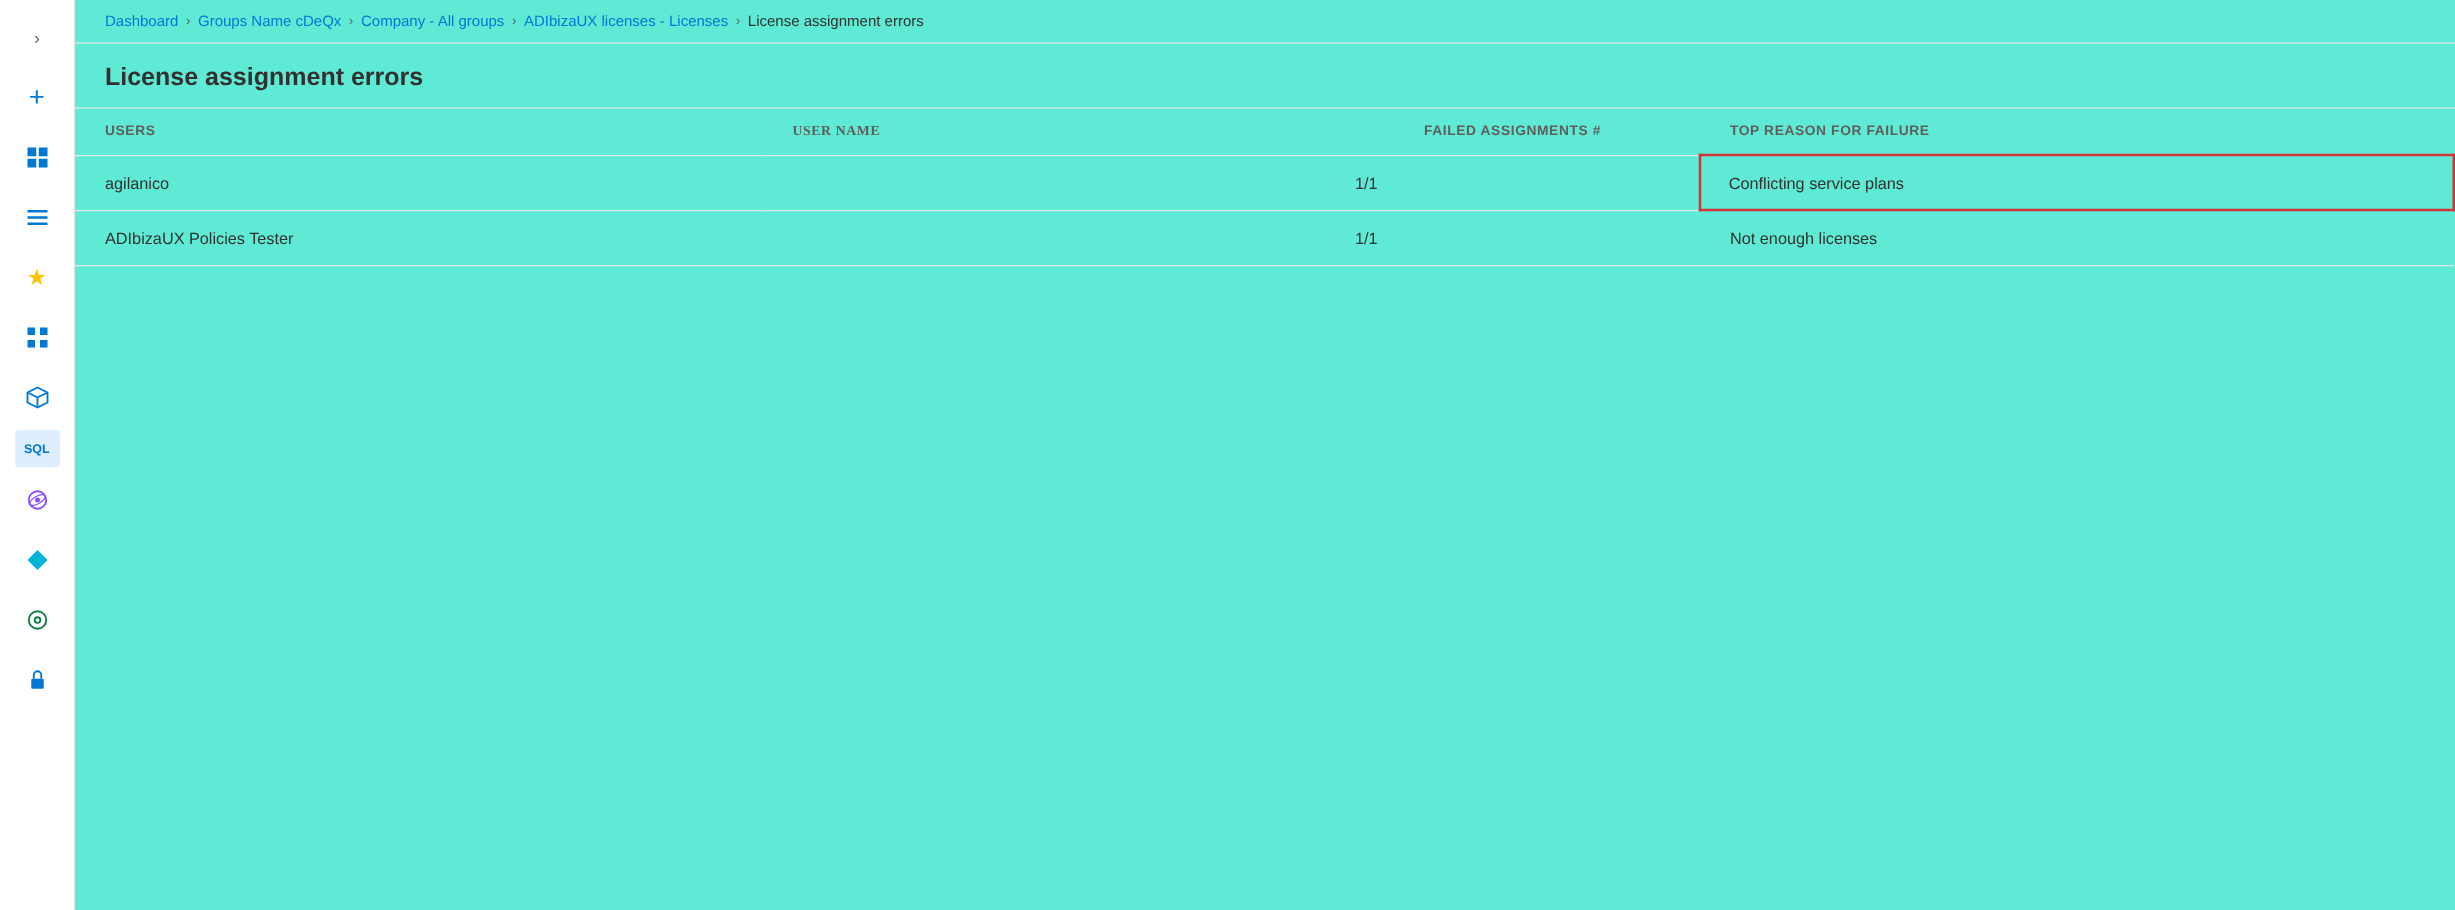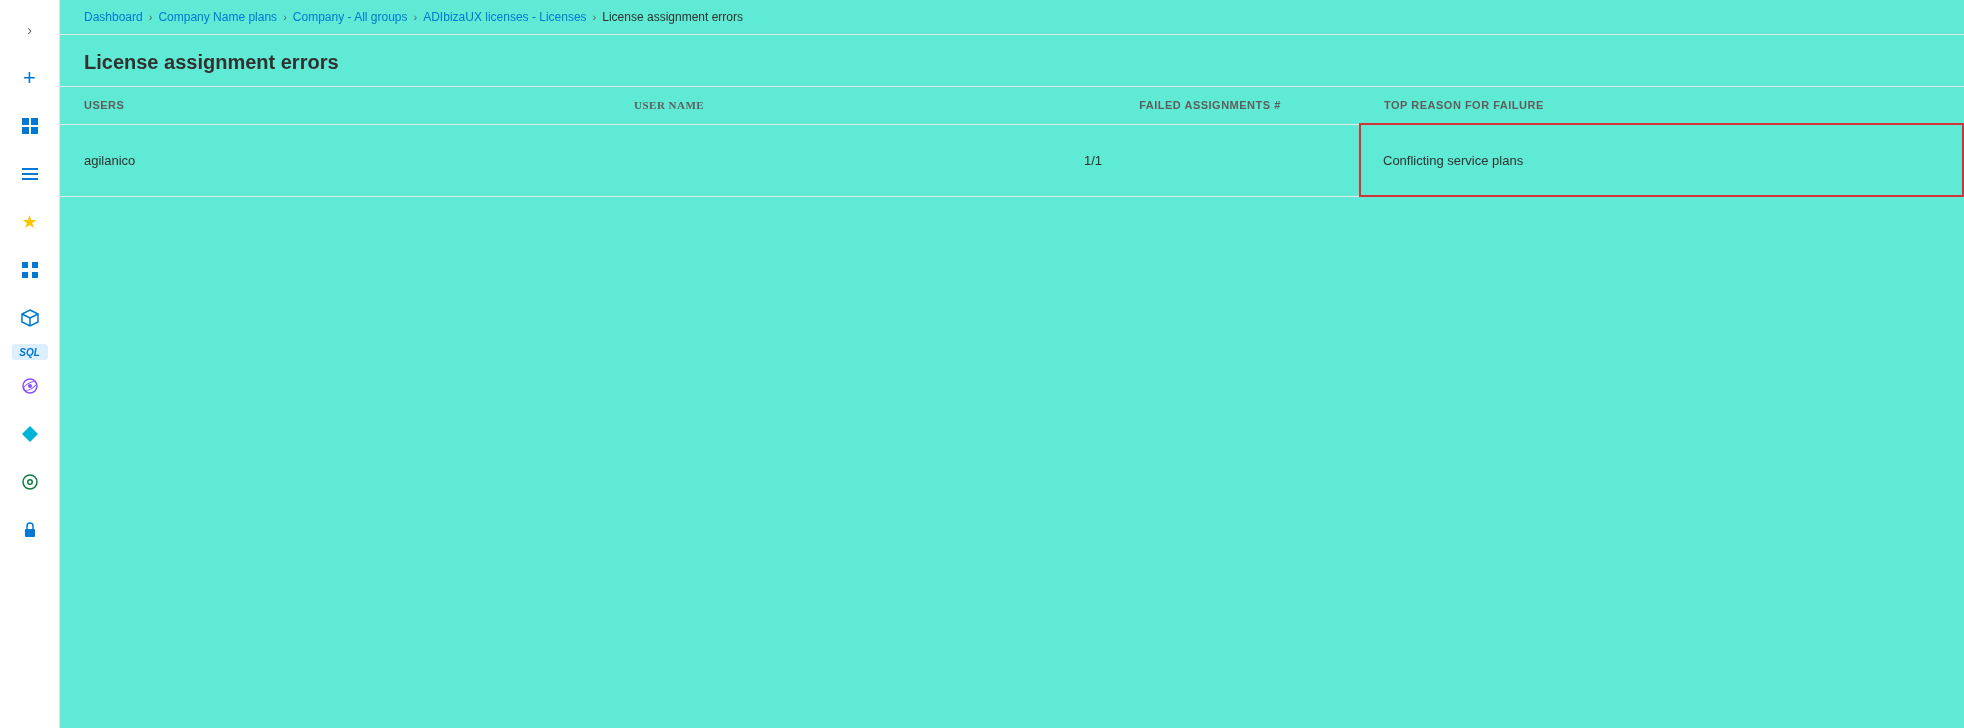--- a/index.html
+++ b/index.html
@@ -112,21 +112,21 @@
       letter-spacing: 0.5px;
       text-transform: uppercase;
       white-space: nowrap;
     }
 
     tbody tr {
       border-bottom: 1px solid #e5e5e5;
     }
 
     tbody td {
-      padding: 28px 24px;
+      padding: 14px 24px;
       color: #323130;
       font-size: 13px;
       vertical-align: middle;
     }
 
     .highlight-cell {
       border: 2px solid #d13438;
       padding: 12px 22px;
     }
 
@@ -167,21 +167,21 @@
     </svg>
   </div>
   <div class="sidebar-icon package">
     <svg width="20" height="20" viewBox="0 0 20 20" fill="none">
       <polygon points="10,2 18,6 18,14 10,18 2,14 2,6" stroke="#0078d4" stroke-width="1.5" fill="none"></polygon>
       <line x1="10" y1="10" x2="10" y2="18" stroke="#0078d4" stroke-width="1.5"></line>
       <line x1="2" y1="6" x2="10" y2="10" stroke="#0078d4" stroke-width="1.5"></line>
       <line x1="18" y1="6" x2="10" y2="10" stroke="#0078d4" stroke-width="1.5"></line>
     </svg>
   </div>
-  <div class="sidebar-icon sql" style="font-size:10px; font-weight:bold; color:#0078d4; background:#ddeeff; border-radius:3px; width:36px; height:16px; display:flex; align-items:center; justify-content:center;font-style:italic;">SQL</div>
+  <div class="sidebar-icon sql" style="font-size:10px; font-weight:bold; color:#0078d4; background:#ddeeff; border-radius:3px; width:36px; height:30px; display:flex; align-items:center; justify-content:center;">SQL</div>
   <div class="sidebar-icon orbit">
     <svg width="20" height="20" viewBox="0 0 20 20" fill="none">
       <circle cx="10" cy="10" r="7" stroke="#8a4fff" stroke-width="1.5" fill="none"></circle>
       <circle cx="10" cy="10" r="2" fill="#8a4fff"></circle>
       <ellipse cx="10" cy="10" rx="7" ry="3" stroke="#8a4fff" stroke-width="1" fill="none" transform="rotate(-30 10 10)"></ellipse>
     </svg>
   </div>
   <div class="sidebar-icon diamond">
     <svg width="20" height="20" viewBox="0 0 20 20" fill="none">
       <polygon points="10,2 18,10 10,18 2,10" fill="#00b4d8"></polygon>
@@ -200,21 +200,21 @@
       <path d="M7 9V6a3 3 0 016 0v3" stroke="#0078d4" stroke-width="1.5" fill="none"></path>
     </svg>
   </div>
 </div>
 
 <div class="main-content">
 
   <div class="breadcrumb">
     <a>Dashboard</a>
     <span class="separator">›</span>
-    <a>Company Name plans</a>
+    <a>Groups Name cDeQx</a>
     <span class="separator">›</span>
     <a>Company - All groups</a>
     <span class="separator">›</span>
     <a>ADIbizaUX licenses - Licenses</a>
     <span class="separator">›</span>
     <span class="current">License assignment errors</span>
   </div>
 
   <div class="page-header">
     <h1 class="page-title">License assignment errors</h1>
@@ -232,16 +232,22 @@
       </thead>
       <tbody>
 
         <tr>
           <td>agilanico</td>
           <td></td>
           <td>1/1</td>
           <td class="highlight-cell">Conflicting service plans</td>
         </tr>
 
+        <tr>
+          <td>ADIbizaUX Policies Tester</td>
+          <td></td>
+          <td>1/1</td>
+          <td>Not enough licenses</td>
+        </tr>
       </tbody>
     </table>
   </div>
 </div>
 
 </body></html>

